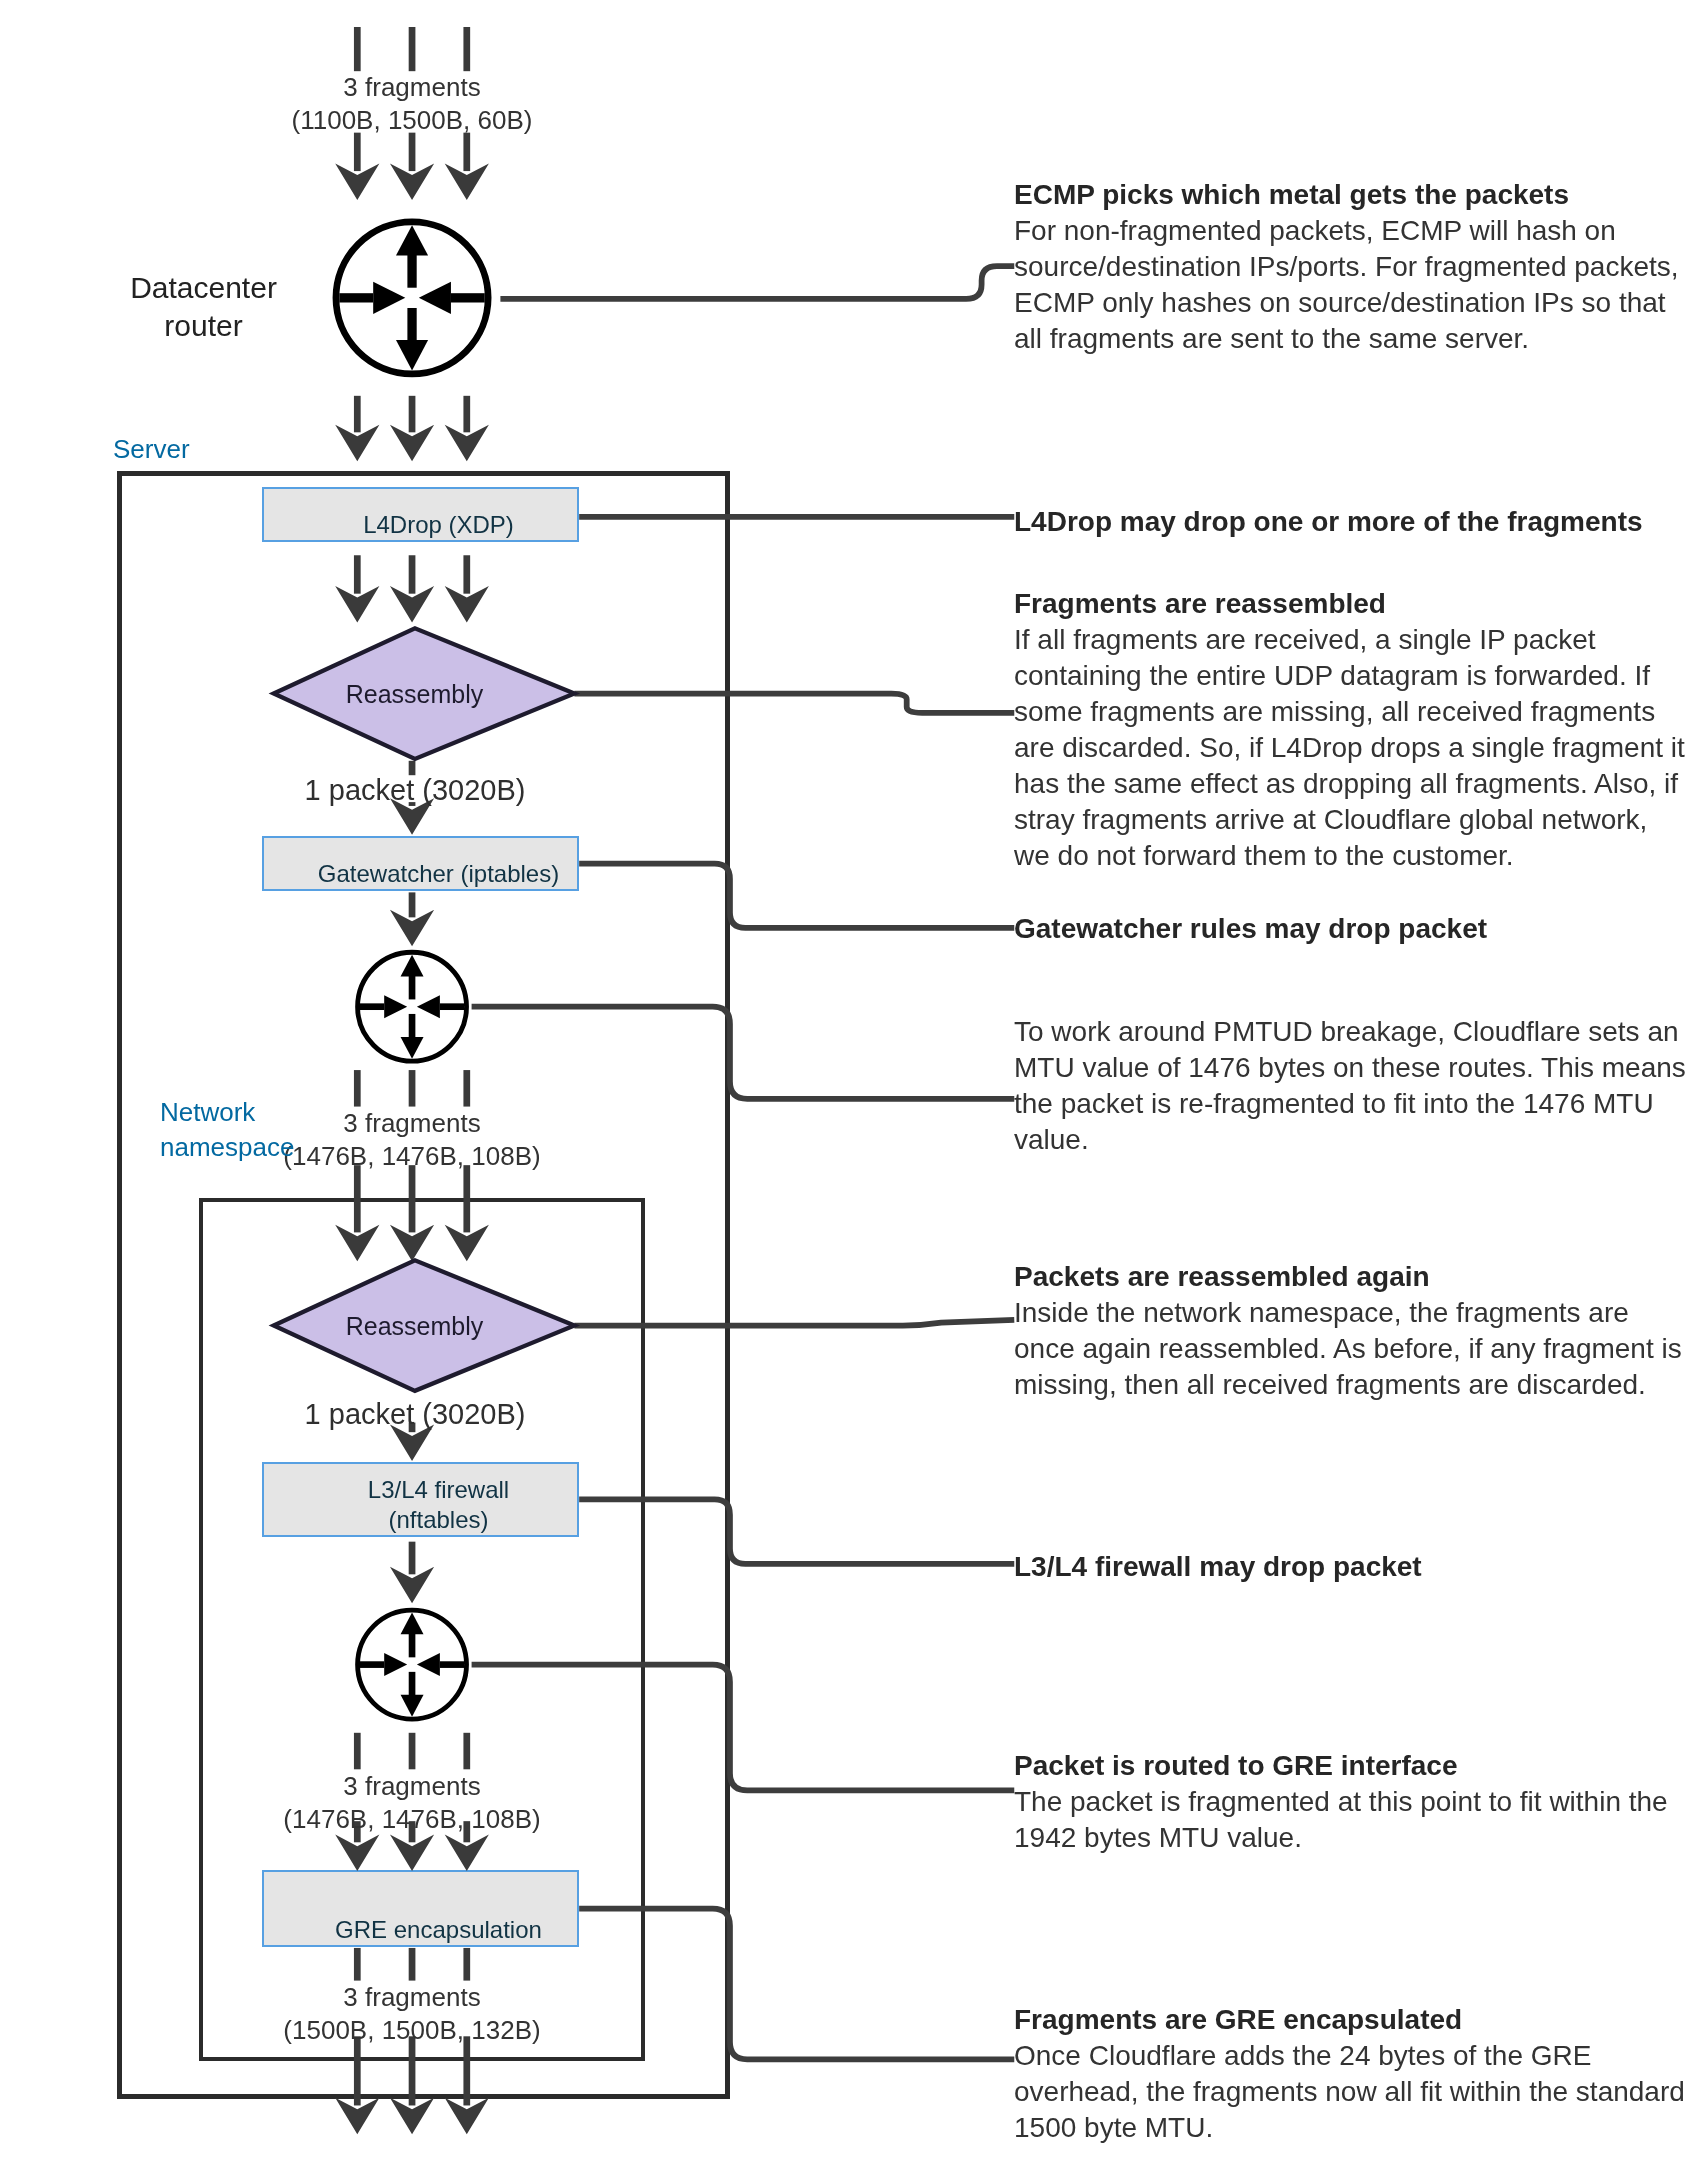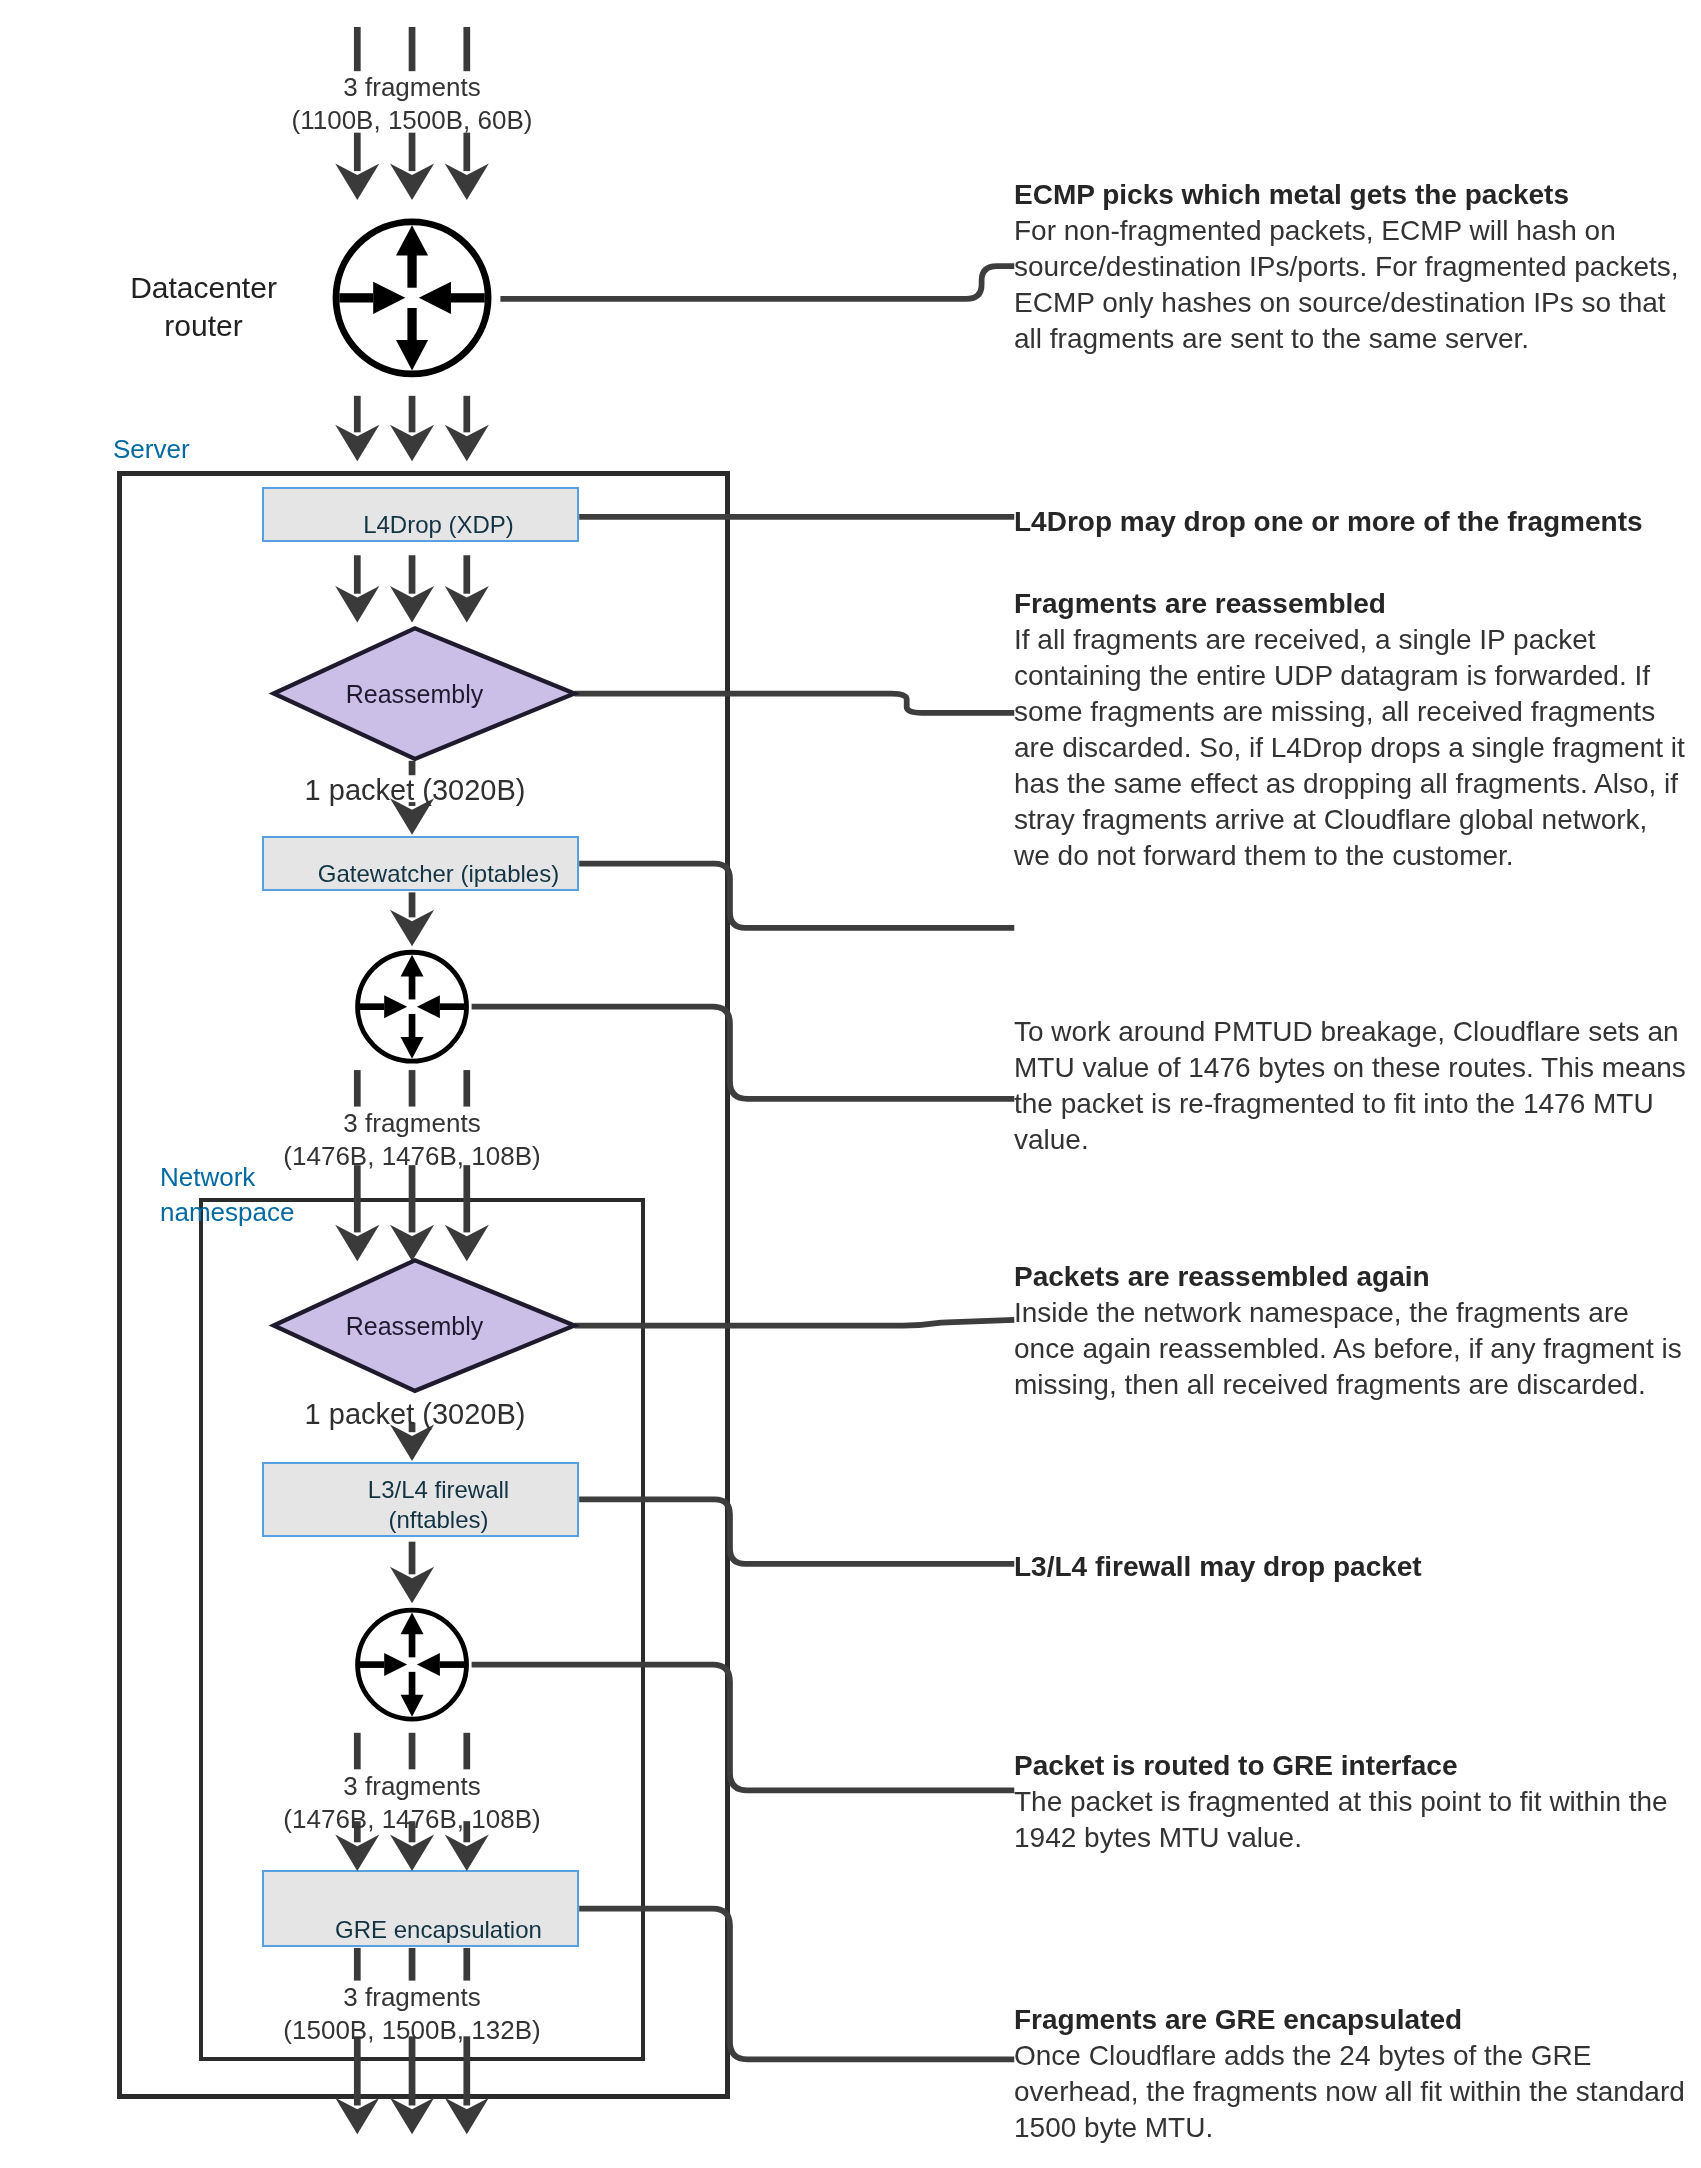--- a/index.html
+++ b/index.html
@@ -172,21 +172,21 @@
 
   <div class="label box-title" style="left:113px;top:434px;">Server</div>
 
   <div class="label packet-label center" style="left:271px;top:774px;width:288px;">1 packet (3020B)</div>
 
   <div class="label frag-label center" style="left:263px;top:1107px;width:298px;">
     <div>3 fragments</div>
     <div>(1476B, 1476B, 108B)</div>
   </div>
 
-  <div class="label box-title" style="left:160px;top:1160px;line-height:35px;">
+  <div class="label box-title" style="left:160px;top:1095px;line-height:35px;">
     <div>Network</div>
     <div>namespace</div>
   </div>
 
   <div class="label packet-label center" style="left:271px;top:1398px;width:288px;">1 packet (3020B)</div>
 
   <div class="label frag-label center" style="left:263px;top:1770px;width:298px;">
     <div>3 fragments</div>
     <div>(1476B, 1476B, 108B)</div>
   </div>
@@ -200,20 +200,23 @@
     <div class="heading">ECMP picks which metal gets the packets</div>
     <div>For non-fragmented packets, ECMP will hash on source/destination IPs/ports. For fragmented packets, ECMP only hashes on source/destination IPs so that all fragments are sent to the same server.</div>
   </div>
   <div class="annotation" style="top:504px;">
     <div class="heading">L4Drop may drop one or more of the fragments</div>
   </div>
   <div class="annotation" style="top:586px;">
     <div class="heading">Fragments are reassembled</div>
     <div>If all fragments are received, a single IP packet containing the entire UDP datagram is forwarded. If some fragments are missing, all received fragments are discarded. So, if L4Drop drops a single fragment it has the same effect as dropping all fragments. Also, if stray fragments arrive at Cloudflare global network, we do not forward them to the customer.</div>
   </div>
+  <div class="annotation" style="top:911px;">
+    <div class="heading">Gatewatcher rules may drop packet</div>
+  </div>
   <div class="annotation" style="top:1014px;">
     <div>To work around PMTUD breakage, Cloudflare sets an MTU value of 1476 bytes on these routes. This means the packet is re-fragmented to fit into the 1476 MTU value.</div>
   </div>
   <div class="annotation" style="top:1259px;">
     <div class="heading">Packets are reassembled again</div>
     <div>Inside the network namespace, the fragments are once again reassembled. As before, if any fragment is missing, then all received fragments are discarded.</div>
   </div>
   <div class="annotation" style="top:1549px;">
     <div class="heading">L3/L4 firewall may drop packet</div>
   </div>

